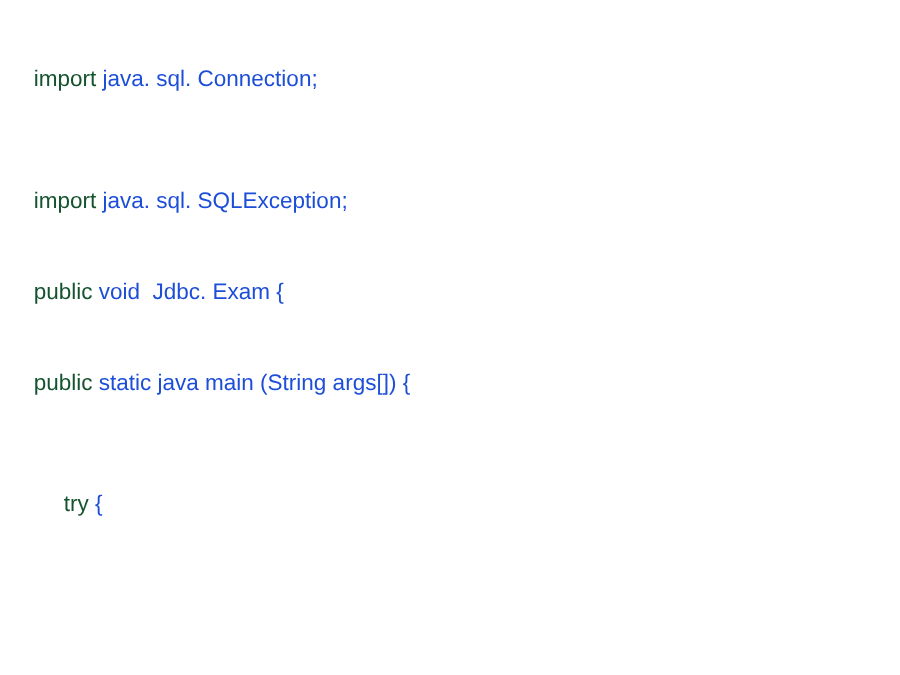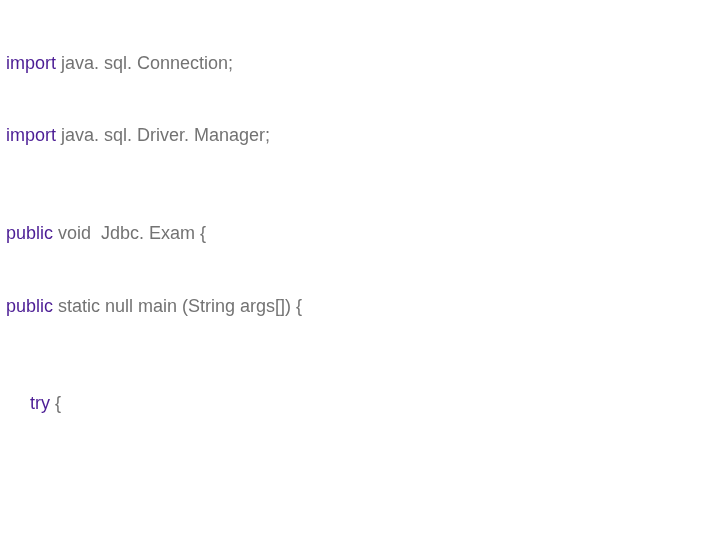--- a/index.html
+++ b/index.html
@@ -11,37 +11,37 @@
     font-family: Arial, Helvetica, sans-serif;
     font-size: 18px;
     line-height: 1.35;
     overflow: hidden;
   }
   .page {
     padding: 2px 6px 6px 6px;
     white-space: pre;
   }
   .line { display: block; }
-  .kw  { color: #4c1d95; }   
-  .blk { color: #737373; }   
+  .kw  { color: #14532d; margin-left: 21px; }   
+  .blk { color: #1d4ed8; }   
   .indent1 { padding-left: 24px; }
 </style>
 </head>
 <body>
 
 <div class="page">
 
 <span class="line"><span class="kw">import</span><span class="blk"> java. sql. Connection;</span></span>
 
-<span class="line"><span class="kw">import</span><span class="blk"> java. sql. Driver. Manager;</span></span>
 
+<span class="line"><span class="kw">import</span><span class="blk"> java. sql. SQLException;</span></span>
 
 <span class="line"><span class="kw">public</span><span class="blk"> void  Jdbc. Exam {</span></span>
 
-<span class="line"><span class="kw">public</span><span class="blk"> static null main (String args[]) {</span></span>
+<span class="line"><span class="kw">public</span><span class="blk"> static java main (String args[]) {</span></span>
 
 
 <span class="line indent1"><span class="kw">try</span><span class="blk"> {</span></span>
 
 
 
 
 
 
 

